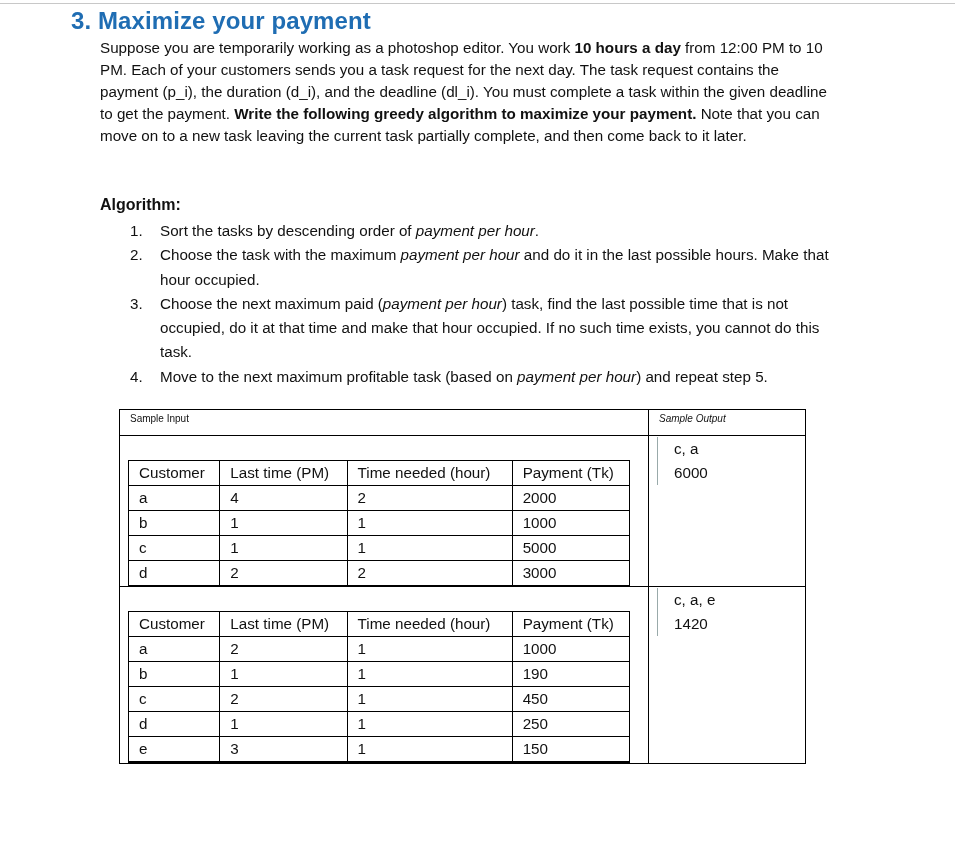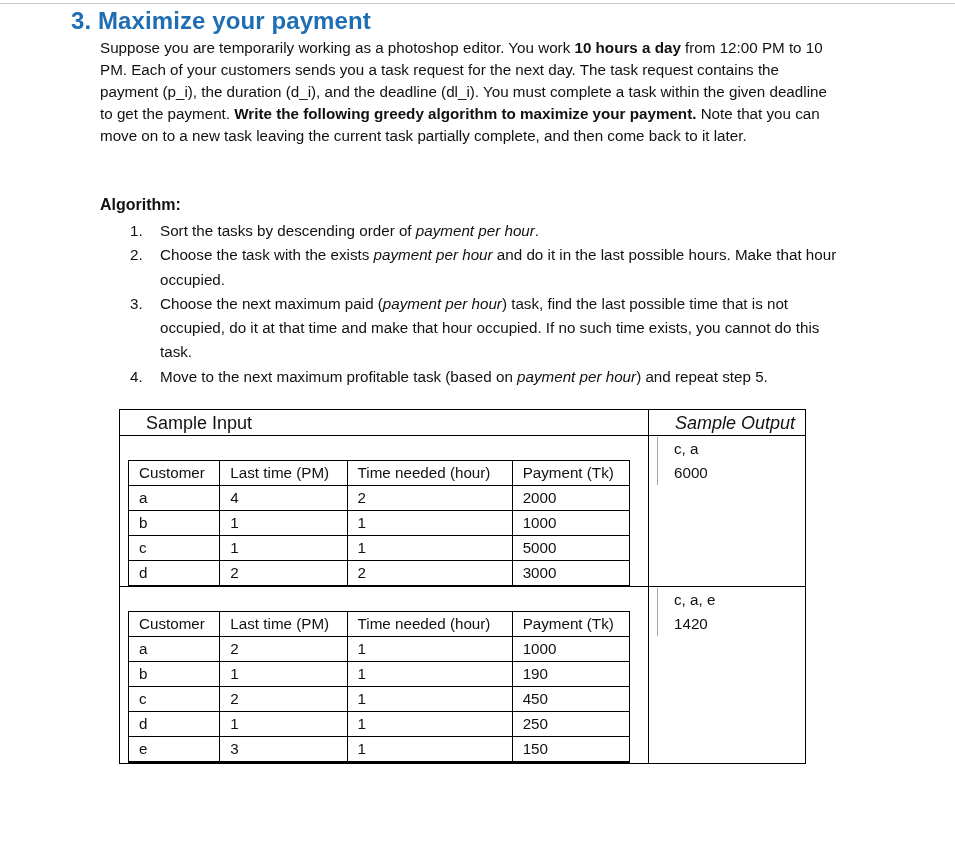--- a/index.html
+++ b/index.html
@@ -28,21 +28,21 @@
   .algo-list .num { position: absolute; left: 0; top: 0; }
 
   .outer {
     position: absolute; left: 119px; top: 409px; width: 685px; height: 353px;
     border: 1px solid #000;
   }
   .vline { position: absolute; left: 648px; top: 409px; width: 1px; height: 355px; background: #000; }
   .hline1 { position: absolute; left: 119px; top: 435px; width: 687px; height: 1px; background: #000; }
   .hline2 { position: absolute; left: 119px; top: 586px; width: 687px; height: 1px; background: #000; }
 
-  .cell-label { position: absolute; font-size: 18px; margin-left: 16px; }
+  .cell-label { position: absolute; font-size: 10px; }
   .lbl-in { left: 130px; top: 413px; }
   .lbl-out { left: 659px; top: 413px; font-style: italic; }
 
   table.inner {
     position: absolute; border-collapse: collapse;
     font-size: 15.2px;
   }
   table.inner td {
     border: 1px solid #000; padding: 0 0 0 10px; height: 24px; line-height: 24px;
     text-align: left; white-space: nowrap; margin-top: 24px;
@@ -65,21 +65,21 @@
 <div class="topline"></div>
 
 <div class="title">3. Maximize your payment</div>
 
 <div class="intro"><span>Suppose you are temporarily working as a photoshop editor. You work </span><b>10 hours a day</b><span> from 12:00 PM to 10 PM. Each of your customers sends you a task request for the next day. The task request contains the payment (p_i), the duration (d_i), and the deadline (dl_i). You must complete a task within the given deadline to get the payment. </span><b>Write the following greedy algorithm to maximize your payment.</b><span>  Note that you can move on to a new task leaving the current task partially complete, and then come back to it later.</span></div>
 
 <div class="algo-head">Algorithm:</div>
 
 <ol class="algo-list">
   <li><span class="num">1.</span><span>Sort the tasks by descending order of </span><i>payment per hour</i><span>.</span></li>
-  <li><span class="num">2.</span><span>Choose the task with the exists </span><i>payment per hour</i><span> and do it in the last possible hours. Make that hour occupied.</span></li>
+  <li><span class="num">2.</span><span>Choose the task with the maximum </span><i>payment per hour</i><span> and do it in the last possible hours. Make that hour occupied.</span></li>
   <li><span class="num">3.</span><span>Choose the next maximum paid (</span><i>payment per hour</i><span>) task, find the last possible time that is not occupied, do it at that time and make that hour occupied. If no such time exists, you cannot do this task.</span></li>
   <li><span class="num">4.</span><span>Move to the next maximum profitable task (based on </span><i>payment per hour</i><span>) and repeat step 5.</span></li>
 </ol>
 
 <div class="outer"></div>
 <div class="vline"></div>
 <div class="hline1"></div>
 <div class="hline2"></div>
 
 <div class="cell-label lbl-in">Sample Input</div>

